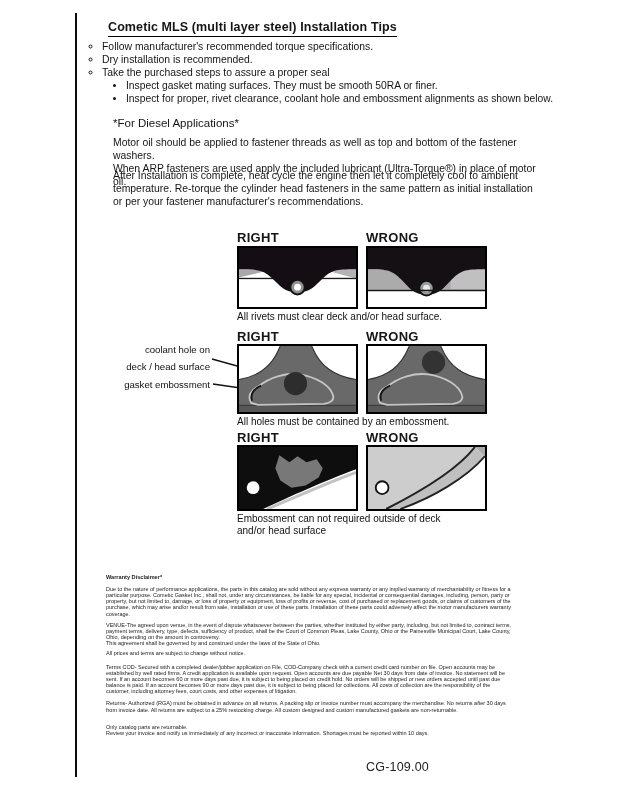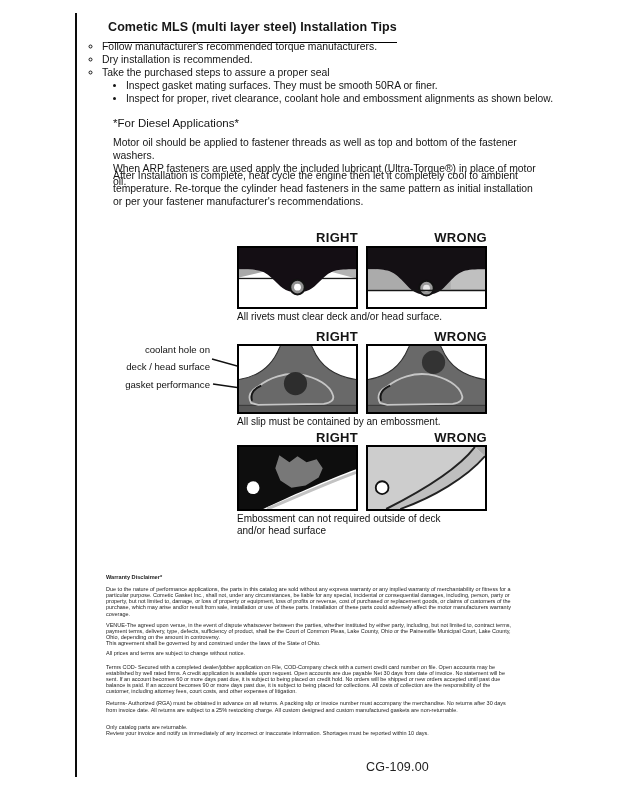--- a/index.html
+++ b/index.html
@@ -1,28 +1,28 @@
 <!DOCTYPE html>
 <html><head>
 <meta charset="utf-8">
 <style>
   html,body{margin:0;padding:0;background:#ffffff;}
   #page{position:relative;width:618px;height:800px;background:#ffffff;overflow:hidden;
         font-family:"Liberation Sans","DejaVu Sans",sans-serif;color:#151515;}
   .edge-line{position:absolute;left:75px;top:13px;width:2px;height:764px;background:#0c0c0c;}
   .title{position:absolute;left:108px;top:20px;font-size:12.5px;font-weight:bold;
-         border-bottom:1.6px solid #000;padding-bottom:8px;letter-spacing:.1px;}
+         border-bottom:1.6px solid #000;padding-bottom:2px;letter-spacing:.1px;}
   ul.tips{position:absolute;left:86px;top:40px;margin:0;padding-left:16px;
           list-style-type:circle;font-size:10.4px;line-height:13px;}
   ul.subtips{position:absolute;left:112px;top:79px;margin:0;padding-left:14px;
           list-style-type:disc;font-size:10.3px;line-height:13px;width:500px;}
   .diesel-head{position:absolute;left:113px;top:117px;font-size:11.5px;font-weight:normal;}
   .para{position:absolute;left:113px;width:438px;font-size:10.4px;line-height:13px;white-space:pre-line;}
   .p1{top:136px;} .p2{top:169px;} .p3{top:208px;}
-  .dlabel{position:absolute;width:121px;text-align:right;font-size:13px;font-weight:bold;letter-spacing:.3px;}
+  .dlabel{position:absolute;width:121px;text-align:left;font-size:13px;font-weight:bold;letter-spacing:.3px;}
   .dbox{position:absolute;width:121px;border:2.5px solid #000;box-sizing:border-box;background:#fff;}
   .dbox svg{display:block;width:100%;height:100%;}
   .b1{height:63px;top:246px;} .b2{height:70px;top:344px;} .b3{height:66px;top:445px;}
   .colL{left:237px;} .colR{left:366px;}
   .caption{position:absolute;left:237px;font-size:10px;line-height:11.5px;white-space:pre-line;color:#111;}
   .cap1{top:311px;text-align:right;} .cap2{top:416px;} .cap3{top:513px;width:240px;}
   .callout{position:absolute;font-size:9.6px;line-height:17px;text-align:right;right:408px;white-space:pre-line;color:#111;}
   .co1{top:341px;} .co2{top:376px;}
   .leaders{position:absolute;left:106px;top:340px;width:210px;height:70px;}
   .disclaimer{position:absolute;left:106px;top:574px;width:408px;color:#1c1c1c;}
@@ -34,21 +34,21 @@
 </head>
 <body>
 
 <div id="page">
 
   <div class="edge-line"></div>
 
   <div class="title">Cometic MLS (multi layer steel) Installation Tips</div>
 
   <ul class="tips">
-    <li>Follow manufacturer's recommended torque manufacturers.</li>
+    <li>Follow manufacturer's recommended torque specifications.</li>
     <li>Dry installation is recommended.</li>
     <li>Take the purchased steps to assure a proper seal</li>
   </ul>
   <ul class="subtips">
     <li>Inspect gasket mating surfaces.  They must be smooth 50RA or finer.</li>
     <li>Inspect for proper, rivet clearance, coolant hole and embossment alignments as shown below.</li>
   </ul>
 
   <div class="diesel-head">*For Diesel Applications*</div>
   <div class="para p1">Motor oil should be applied to fastener threads as well as top and bottom of the fastener washers.
@@ -81,21 +81,21 @@
       <circle cx="58" cy="39.5" r="3.4" fill="#e8e8e8"></circle>
       <rect x="0" y="41" width="116" height="1.5" fill="#161616"></rect>
     </svg>
   </div>
   <div class="caption cap1">All rivets must clear deck and/or head surface.</div>
 
   <div class="dlabel colL" style="top:329px;">RIGHT</div>
   <div class="dlabel colR" style="top:329px;">WRONG</div>
   <div class="callout co1">coolant hole on
 deck / head surface</div>
-  <div class="callout co2">gasket performance</div>
+  <div class="callout co2">gasket embossment</div>
   <svg class="leaders" viewBox="0 0 210 70">
     <line x1="106" y1="19" x2="192" y2="43" stroke="#111111" stroke-width="1.3"></line>
     <line x1="107" y1="44" x2="155" y2="51" stroke="#111111" stroke-width="1.3"></line>
   </svg>
   <div class="dbox b2 colL">
     <svg viewBox="0 0 116 65" preserveAspectRatio="none">
       <rect x="0" y="0" width="116" height="65" fill="#ffffff"></rect>
       <path d="M0,65 V33 C20,30 33,19 40,2 L41,0 H72 L73,2 C80,19 95,30 116,33 V65 Z" fill="#696969"></path>
       <path d="M0,33 C20,30 33,19 40,2 L41,0" stroke="#2e2e2e" stroke-width="1" fill="none"></path>
       <path d="M72,0 L73,2 C80,19 95,30 116,33" stroke="#2e2e2e" stroke-width="1" fill="none"></path>
@@ -112,21 +112,21 @@
       <path d="M0,65 V33 C20,30 33,19 40,2 L41,0 H72 L73,2 C80,19 95,30 116,33 V65 Z" fill="#696969"></path>
       <path d="M0,33 C20,30 33,19 40,2 L41,0" stroke="#2e2e2e" stroke-width="1" fill="none"></path>
       <path d="M72,0 L73,2 C80,19 95,30 116,33" stroke="#2e2e2e" stroke-width="1" fill="none"></path>
       <rect x="0" y="58" width="116" height="7" fill="#575757"></rect>
       <rect x="0" y="58" width="116" height="1" fill="#3a3a3a"></rect>
       <path d="M12,56 C8,49 12,43 19,40 C30,31 46,26 60,28 C78,31 90,39 93,48 C95,53 91,56 84,57 L19,58 Z" stroke="#c6c6c6" stroke-width="1.8" fill="none"></path>
       <path d="M13,54 C11,47 15,42 22,39" stroke="#161616" stroke-width="1.8" fill="none"></path>
       <circle cx="65" cy="16" r="11.5" fill="#333333"></circle>
     </svg>
   </div>
-  <div class="caption cap2">All slip must be contained by an embossment.</div>
+  <div class="caption cap2">All holes must be contained by an embossment.</div>
 
   <div class="dlabel colL" style="top:430px;">RIGHT</div>
   <div class="dlabel colR" style="top:430px;">WRONG</div>
   <div class="dbox b3 colL">
     <svg viewBox="0 0 116 61" preserveAspectRatio="none">
       <rect x="0" y="0" width="116" height="61" fill="#ffffff"></rect>
       <path d="M0,0 H116 V22 C88,32 48,50 24,61 H0 Z" fill="#0e0e0e"></path>
       <path d="M116,25 C88,35 50,52 28,61" stroke="#c2c2c2" stroke-width="3" fill="none"></path>
       <polygon points="40,8 50,15 58,9 67,15 77,12 83,21 79,30 66,38 52,40 41,33 36,21" fill="#787878"></polygon>
       <circle cx="14" cy="40" r="6.3" fill="#ffffff"></circle>

